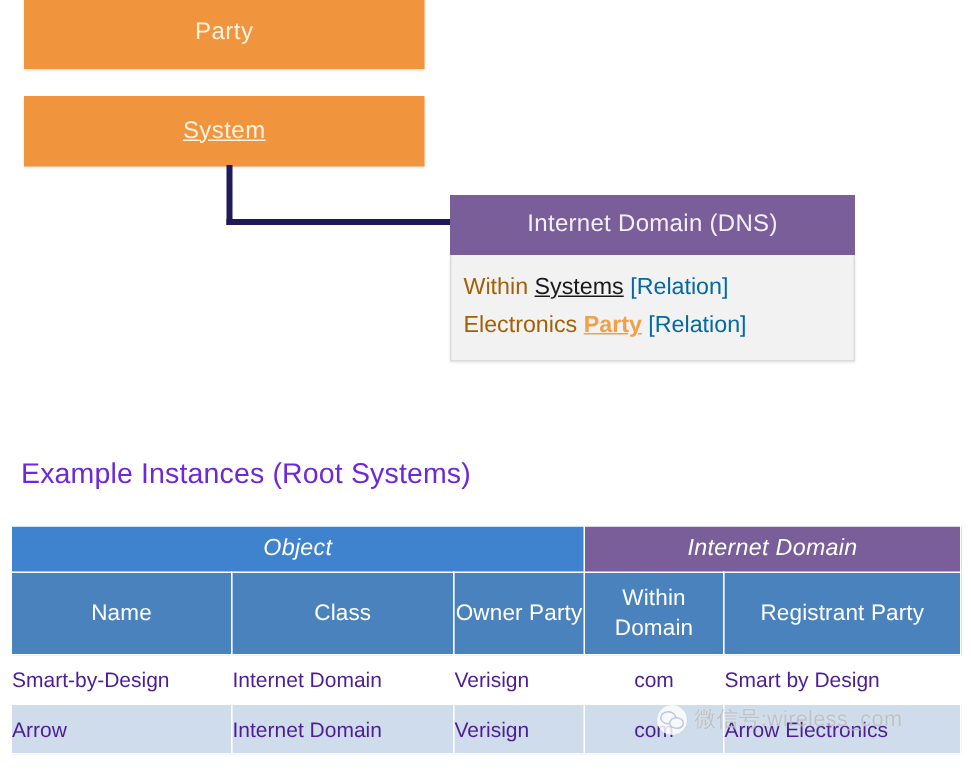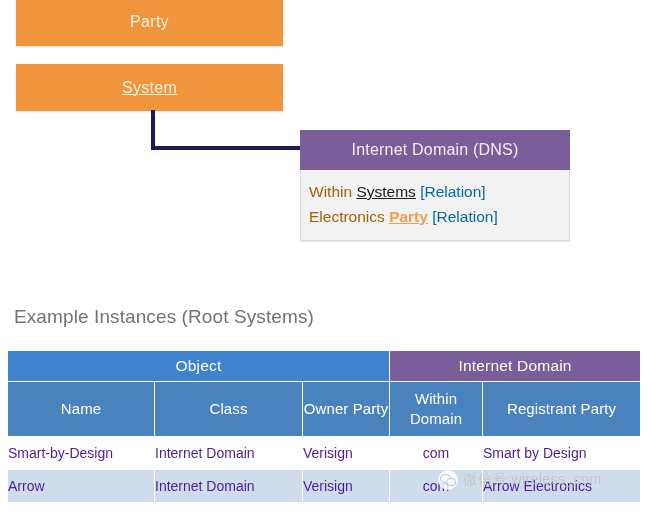--- a/index.html
+++ b/index.html
@@ -92,40 +92,41 @@
     font-weight: 600;
   }
   .attr-type { color: #0369a1; }
 
   
   #example-title {
     position: absolute;
     left: 14px;
     top: 306px;
     font-size: 19px;
-    color: #737373;
+    color: #6d28d9;
     letter-spacing: 0.1px;
   }
 
   
   #instances-table {
     position: absolute;
     left: 7px;
     top: 350px;
     width: 633px;
     border-collapse: collapse;
     table-layout: fixed;
   }
   #instances-table th,
   #instances-table td {
     border: 1px solid #FFFFFF;
     padding: 0;
   }
   .grp-head {
     height: 30px;
+    font-style: italic;
     font-size: 15.5px;
     font-weight: normal;
     color: #FFFFFF;
     letter-spacing: 0.2px;
   }
   .grp-object { background: #3F82CE; }
   .grp-domain { background: #7A5E99; }
   .col-head {
     background: #4A82BE;
     color: #FFFFFF;

